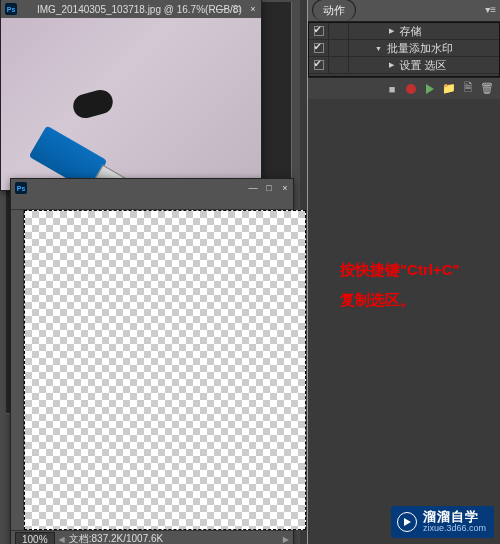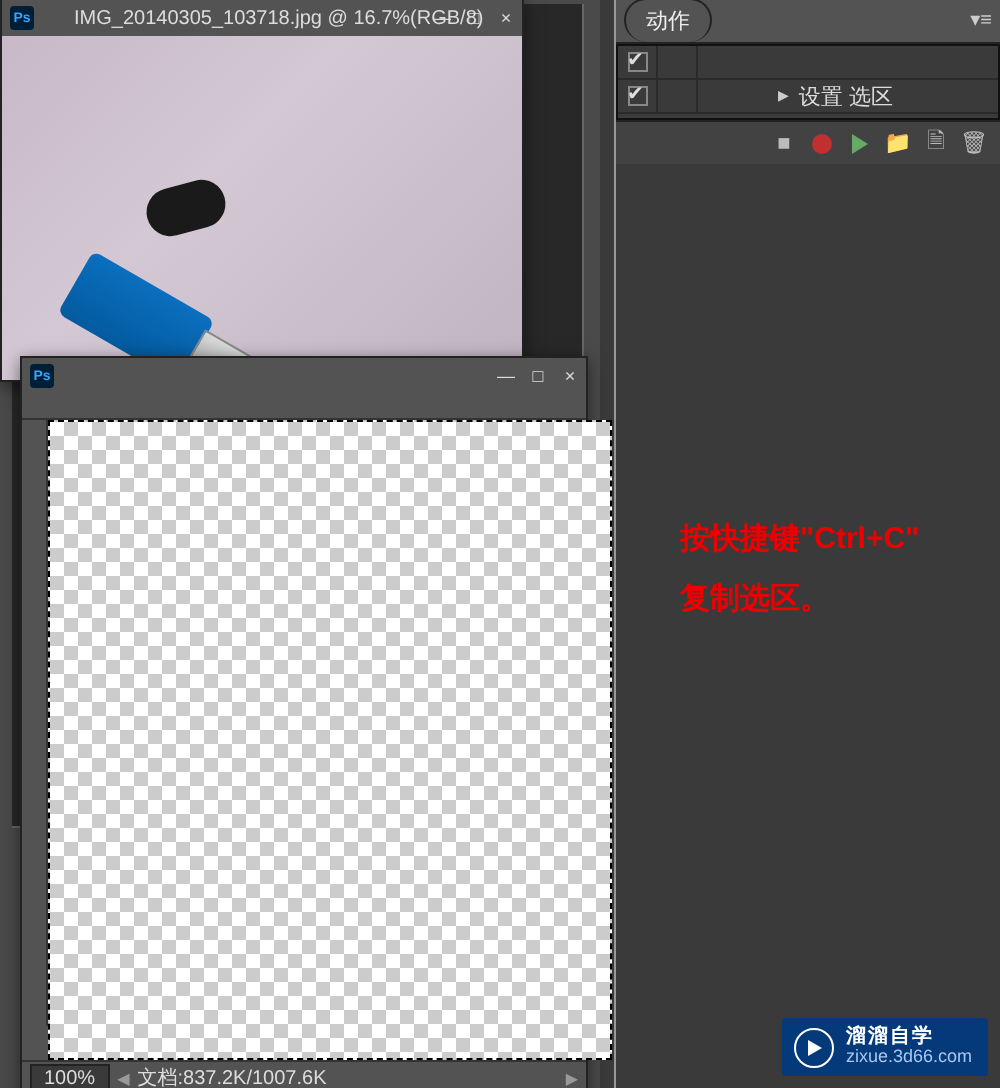--- a/index.html
+++ b/index.html
@@ -299,21 +299,21 @@
     justify-content: center;
   }
   .wm-tri {
     width: 0; height: 0;
     border-left: 7px solid #fff;
     border-top: 4px solid transparent;
     border-bottom: 4px solid transparent;
     margin-left: 2px;
   }
   .wm-text { display: flex; flex-direction: column; line-height:1.1; }
-  .wm-line1 { font-size: 10px; font-weight: bold; letter-spacing:1px; }
+  .wm-line1 { font-size: 13px; font-weight: bold; letter-spacing:1px; }
   .wm-line2 { font-size: 9px; color: #a9c8ef; }
   .ruler-h { height:13px; background:#535353; border-bottom:1px solid #333; }
   .ruler-v { width:13px; background:#535353; border-right:1px solid #333; position:absolute; left:0; top:13px; bottom:17px; }
   .doc2 .canvas-area { position:relative; }
 </style>
 </head>
 <body>
 
 <div class="workspace">
   <div class="workspace-inner"></div>
@@ -365,20 +365,28 @@
     <div class="tab active">动作</div>
     <div class="panel-menu">▾≡</div>
   </div>
 
   <div class="tree">
     <div class="tree-row">
       <div class="cb-cell">
           <div class="cb checked"></div>
         </div>
       <div class="cb-cell"></div>
+      <div class="row-content indent-2 arrow-r">存储</div>
+    </div>
+    <div class="tree-row">
+      <div class="cb-cell">
+          <div class="cb checked"></div>
+        </div>
+      <div class="cb-cell"></div>
+      <div class="row-content indent-1 arrow-d">批量添加水印</div>
     </div>
     <div class="tree-row">
       <div class="cb-cell">
           <div class="cb checked"></div>
         </div>
       <div class="cb-cell"></div>
       <div class="row-content indent-2 arrow-r">设置 选区</div>
     </div>
   </div>
 

